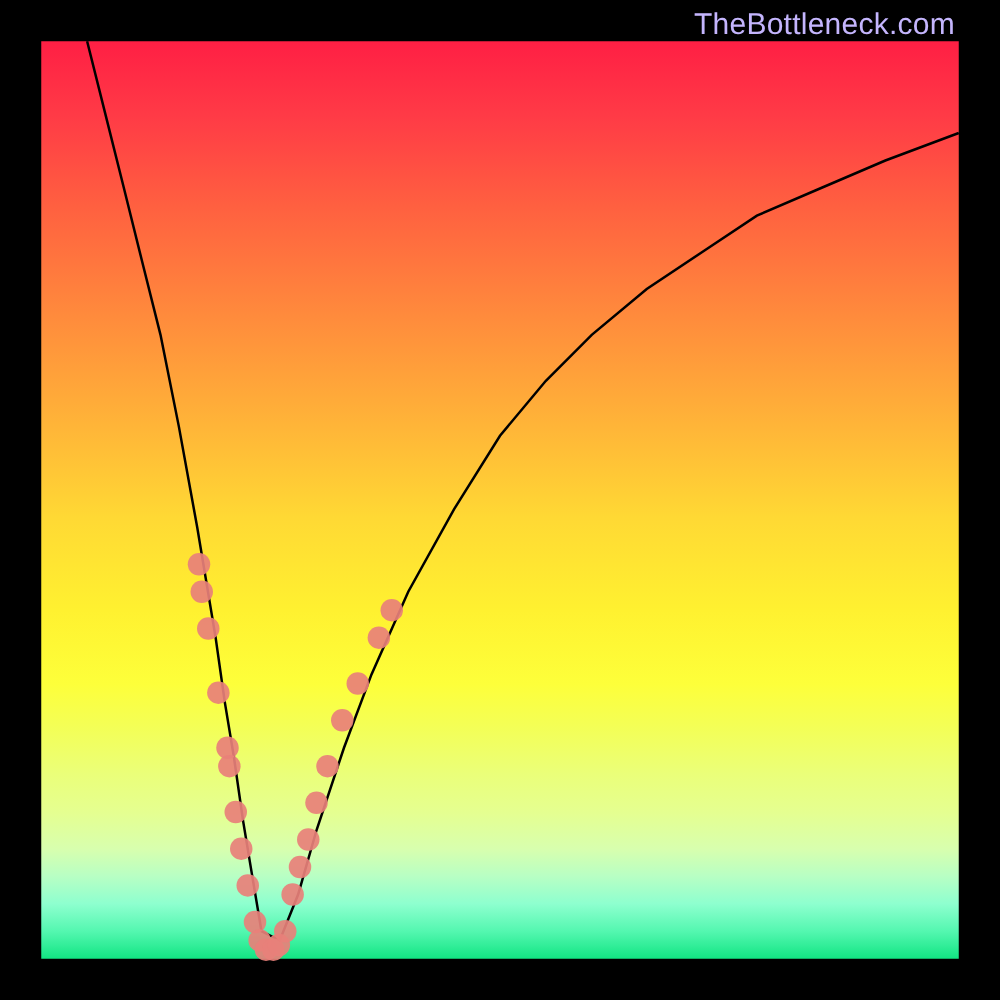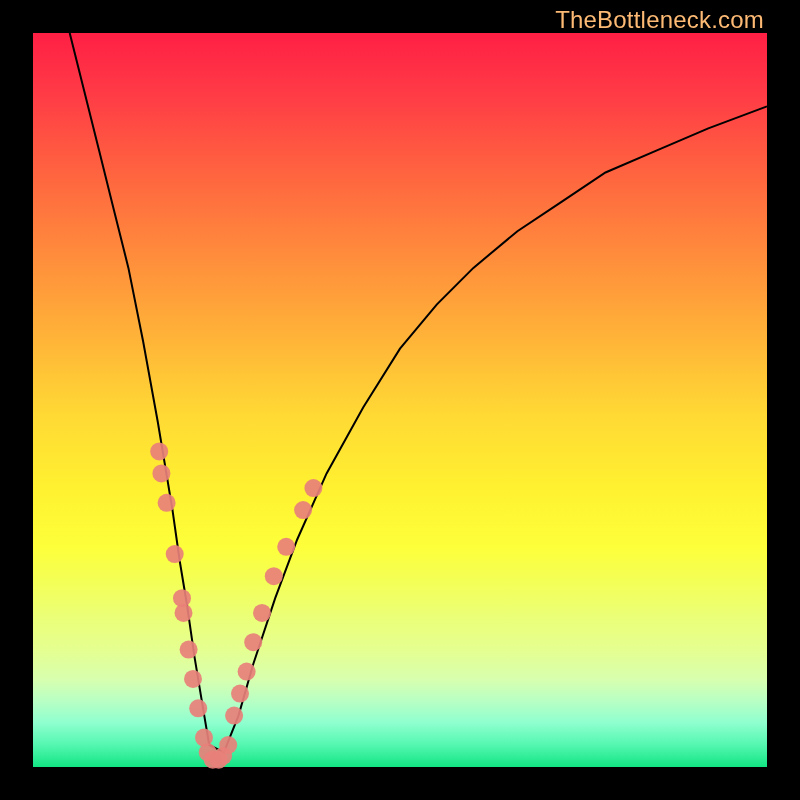--- a/index.html
+++ b/index.html
@@ -33,21 +33,21 @@
       #b8ffc4 91%,
       #8effcf 94%,
       #54f7b0 97%,
       #12e583 100%
     );
   }
   .watermark {
     position: absolute;
     top: 6px;
     right: 36px;
-    color: #fdba74;
+    color: #c4b5fd;
     font-size: 24px;
     font-weight: 400;
     letter-spacing: 0.2px;
     z-index: 5;
   }
   svg.curve {
     position: absolute;
     left: 0;
     top: 0;
     width: 800px;

